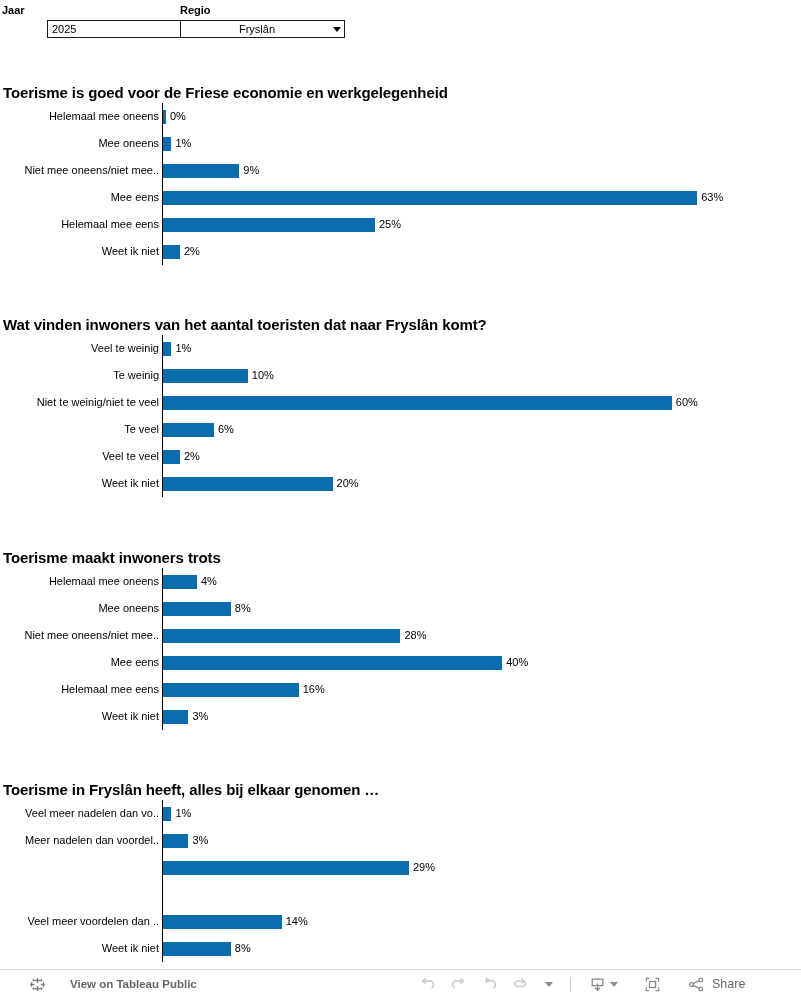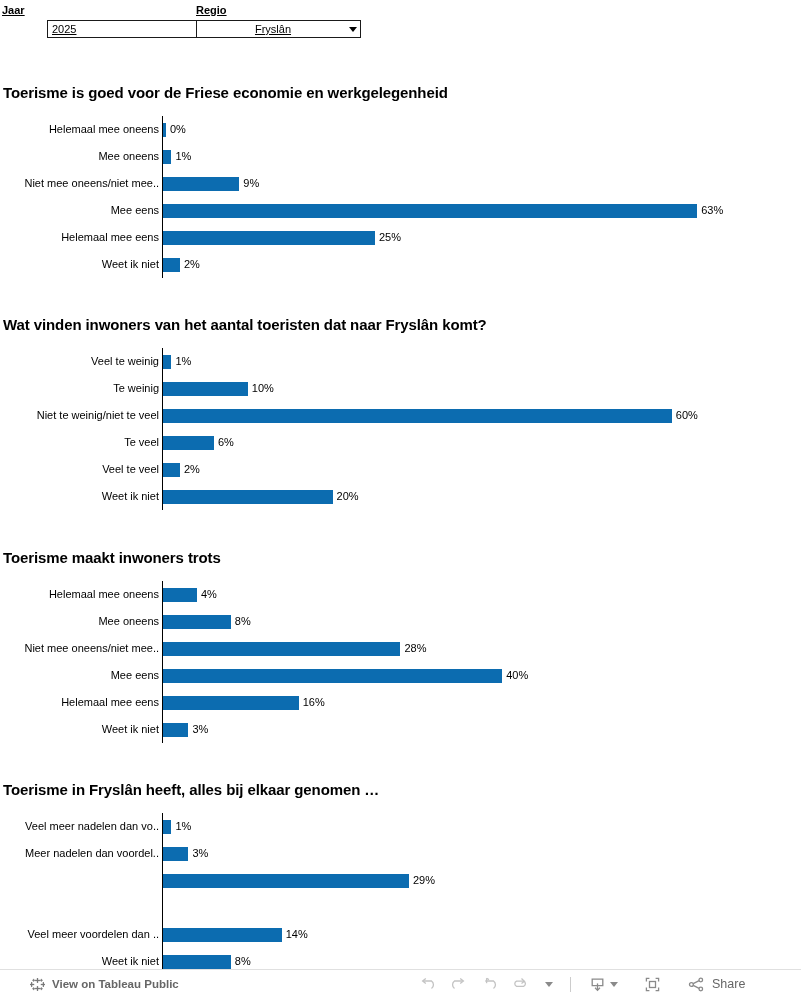--- a/index.html
+++ b/index.html
@@ -18,21 +18,20 @@
   
   #filters {
     position: absolute;
     left: 0; top: 0;
     width: 801px;
     height: 46px;
   }
   .filter {
     position: absolute;
     top: 4px;
-    text-decoration: underline;
   }
   .filter-label {
     font-size: 11px;
     font-weight: bold;
     line-height: 13px;
     color: #000;
     margin-bottom: 3px;
     white-space: nowrap;
   }
   .filter-select {
@@ -54,21 +53,21 @@
   }
   .caret {
     width: 0; height: 0;
     border-left: 4px solid transparent;
     border-right: 4px solid transparent;
     border-top: 5px solid #000;
     margin-left: 4px;
     flex: 0 0 auto;
   }
   #filter-jaar  { left: 2px;   width: 163px; }
-  #filter-regio { left: 196px; width: 165px; }
+  #filter-regio { left: 180px; width: 165px; }
   #filter-jaar  .filter-select { width: 163px; margin-left: 45px; }
   #filter-regio .filter-select { width: 165px; text-align: center; }
 
   
   .chart-block {
     position: absolute;
     left: 0;
     width: 801px;
   }
   .chart-title {
@@ -78,21 +77,21 @@
     font-size: 15px;
     font-weight: bold;
     line-height: 18px;
     letter-spacing: -0.1px;
     white-space: nowrap;
     color: #000;
   }
   .plot {
     position: absolute;
     left: 0;
-    top: 32px;
+    top: 19px;
     width: 801px;
   }
   .axis-line {
     position: absolute;
     left: 162px;
     top: 0;
     width: 1px;
     background: #000000;
   }
   .bar-row {
@@ -154,20 +153,21 @@
     display: flex;
     align-items: center;
     margin-left: 30px;
     gap: 7px;
   }
   #tableau-brand .brand-text {
     font-size: 11.5px;
     font-weight: bold;
     color: #666666;
     white-space: nowrap;
+    margin-left: 18px;
   }
   .tb-icon {
     width: 15px; height: 15px;
     flex: 0 0 auto;
     display: block;
   }
   #toolbar-right {
     position: absolute;
     left: 412px;
     top: 0;

